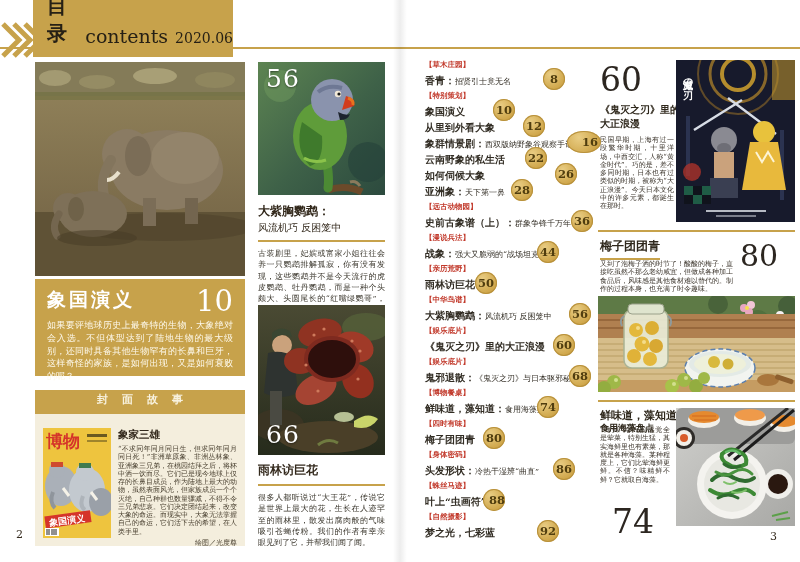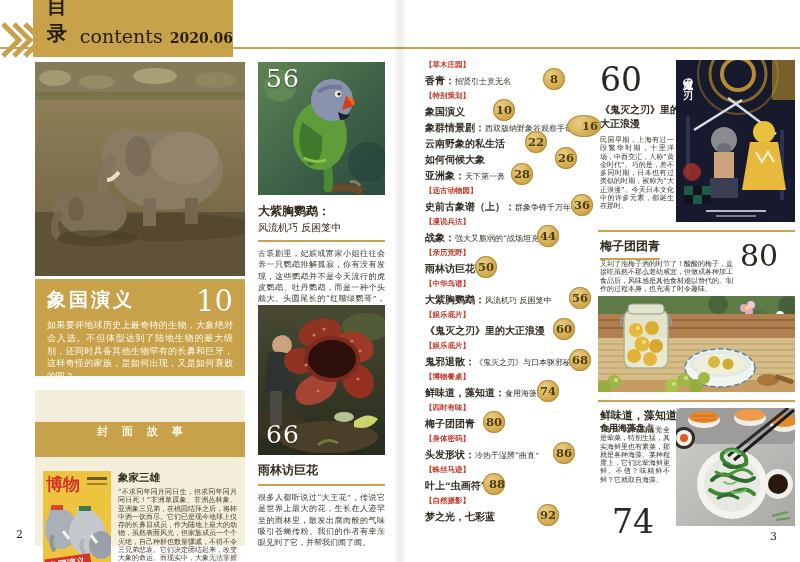--- a/index.html
+++ b/index.html
@@ -5,35 +5,35 @@
   html,body{margin:0;padding:0;background:#e8e8e8;}
   #canvas{position:relative;width:800px;height:562px;background:#ffffff;overflow:hidden;
           font-family:"DejaVu Serif","Liberation Serif",serif;color:#2c2620;}
   .abs{position:absolute;}
   
   .gold-line{position:absolute;left:0;top:47px;width:800px;height:2px;background:#c7a24b;}
   .header-box{position:absolute;left:33px;top:0;width:200px;height:57px;background:#c7a24b;
               display:flex;align-items:flex-end;padding:0 0 10px 14px;box-sizing:border-box;}
   .hd-zh{font-size:20px;font-weight:bold;color:#262015;}
   .hd-en{font-size:19px;color:#262015;margin-left:7px;}
-  .hd-issue{font-size:14px;font-weight:bold;color:#262015;margin-left:7px;padding-bottom:1px;}
+  .hd-issue{font-size:14px;font-weight:normal;color:#262015;margin-left:7px;padding-bottom:1px;}
   
   .photo{position:absolute;overflow:hidden;}
   .photo svg{display:block;}
   .photo-num{position:absolute;color:#ffffff;font-size:25px;letter-spacing:1px;text-shadow:0 1px 2px rgba(0,0,0,.45);}
   
   .feature{position:absolute;left:35px;top:279px;width:210px;height:97px;background:#c7a24b;
            box-sizing:border-box;padding:8px 12px;color:#fdf8ea;}
   .feature-title{font-size:19px;font-weight:bold;letter-spacing:3px;color:#ffffff;}
   .feature-page{position:absolute;right:12px;top:5px;font-size:29px;color:#ffffff;}
   .feature-body{margin-top:6px;font-size:9px;line-height:1.42;text-align:justify;}
   
   .coverstory{position:absolute;left:35px;top:390px;width:210px;height:156px;background:#f4eedd;}
-  .cs-head{height:35px;background:#c7a24b;color:#f8f2df;font-size:11px;font-weight:bold;
-           text-align:center;line-height:20px;letter-spacing:14px;text-indent:14px;margin-top:32px;}
+  .cs-head{height:24px;background:#c7a24b;color:#f8f2df;font-size:11px;font-weight:bold;
+           text-align:center;line-height:20px;letter-spacing:14px;text-indent:14px;}
   .cs-body{display:flex;padding:14px 8px;gap:7px;}
   .cs-text{flex:1;}
   .cs-title{font-size:10.5px;font-weight:bold;margin-bottom:3px;color:#33291c;}
   .cs-para{font-size:7px;line-height:1.18;text-align:justify;color:#463d2d;}
   .cs-credit{font-size:7px;text-align:right;margin-top:2px;color:#463d2d;}
   
   .art-title{font-size:12px;font-weight:bold;color:#33291c;}
   .art-sub{font-size:10px;color:#33291c;margin-top:1px;}
   .art-rule{height:2px;background:#c7a24b;margin:5px 0 6px;}
   .art-body{font-size:8px;line-height:1.42;text-align:justify;color:#3a362c;}
@@ -235,20 +235,21 @@
 
   <div class="pagenum" style="left:16px;top:528px">2</div>
 
   <div class="gutter"></div>
 
   <div class="toc">
       <div class="toc-label">【草木庄园】</div>
       <div class="toc-item"><span class="toc-main">香青：</span><span class="toc-sub">招贤引士竟无名</span><span class="toc-badge" style="left: 118px;">8</span></div>
       <div class="toc-label">【特别策划】</div>
       <div class="toc-item"><span class="toc-main">象国演义</span><span class="toc-badge" style="left: 68px;">10</span></div>
+      <div class="toc-item"><span class="toc-main">从里到外看大象</span><span class="toc-badge" style="left: 98px;">12</span></div>
       <div class="toc-item"><span class="toc-main">象群情景剧：</span><span class="toc-sub">西双版纳野象谷观察手记</span><span class="toc-badge" style="left: 142px; padding-left: 12px;">16</span></div>
       <div class="toc-item"><span class="toc-main">云南野象的私生活</span><span class="toc-badge" style="left: 100px;">22</span></div>
       <div class="toc-item"><span class="toc-main">如何伺候大象</span><span class="toc-badge" style="left: 130px;">26</span></div>
       <div class="toc-item"><span class="toc-main">亚洲象：</span><span class="toc-sub">天下第一鼻</span><span class="toc-badge" style="left: 86px;">28</span></div>
       <div class="toc-label">【远古动物园】</div>
       <div class="toc-item"><span class="toc-main">史前古象谱（上）：</span><span class="toc-sub">群象争锋千万年</span><span class="toc-badge" style="left: 146px;">36</span></div>
       <div class="toc-label">【漫说兵法】</div>
       <div class="toc-item"><span class="toc-main">战象：</span><span class="toc-sub">强大又脆弱的“战场坦克”</span><span class="toc-badge" style="left: 112px;">44</span></div>
       <div class="toc-label">【亲历荒野】</div>
       <div class="toc-item"><span class="toc-main">雨林访巨花</span><span class="toc-badge" style="left: 50px;">50</span></div>

